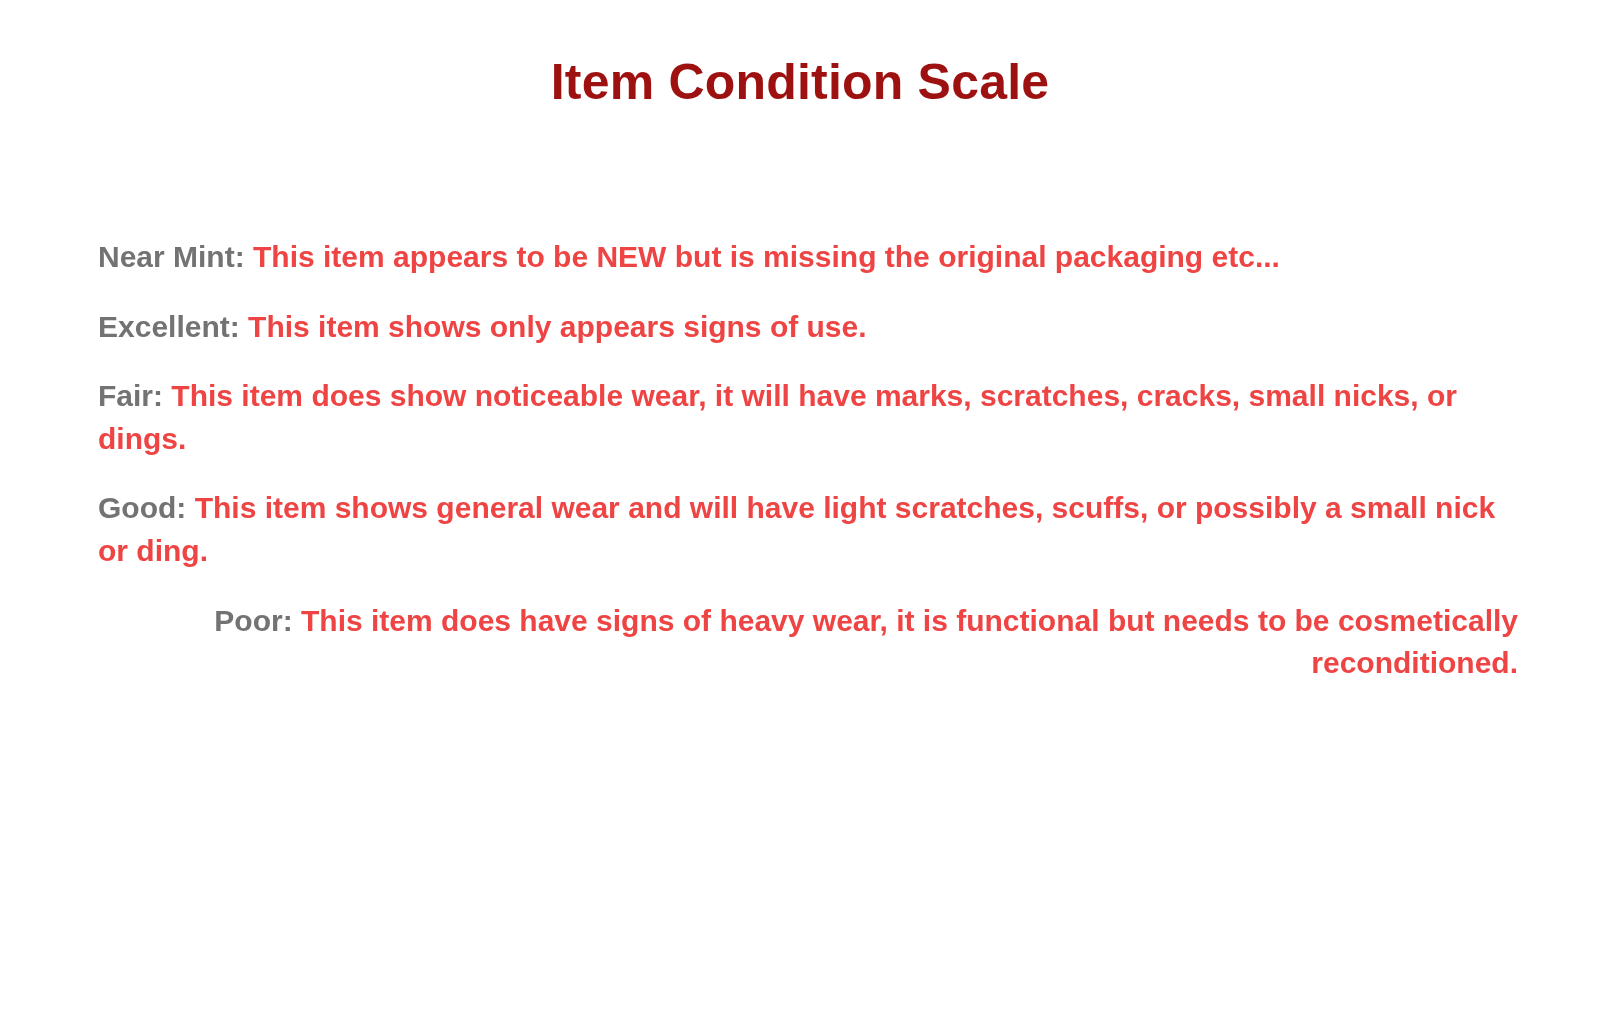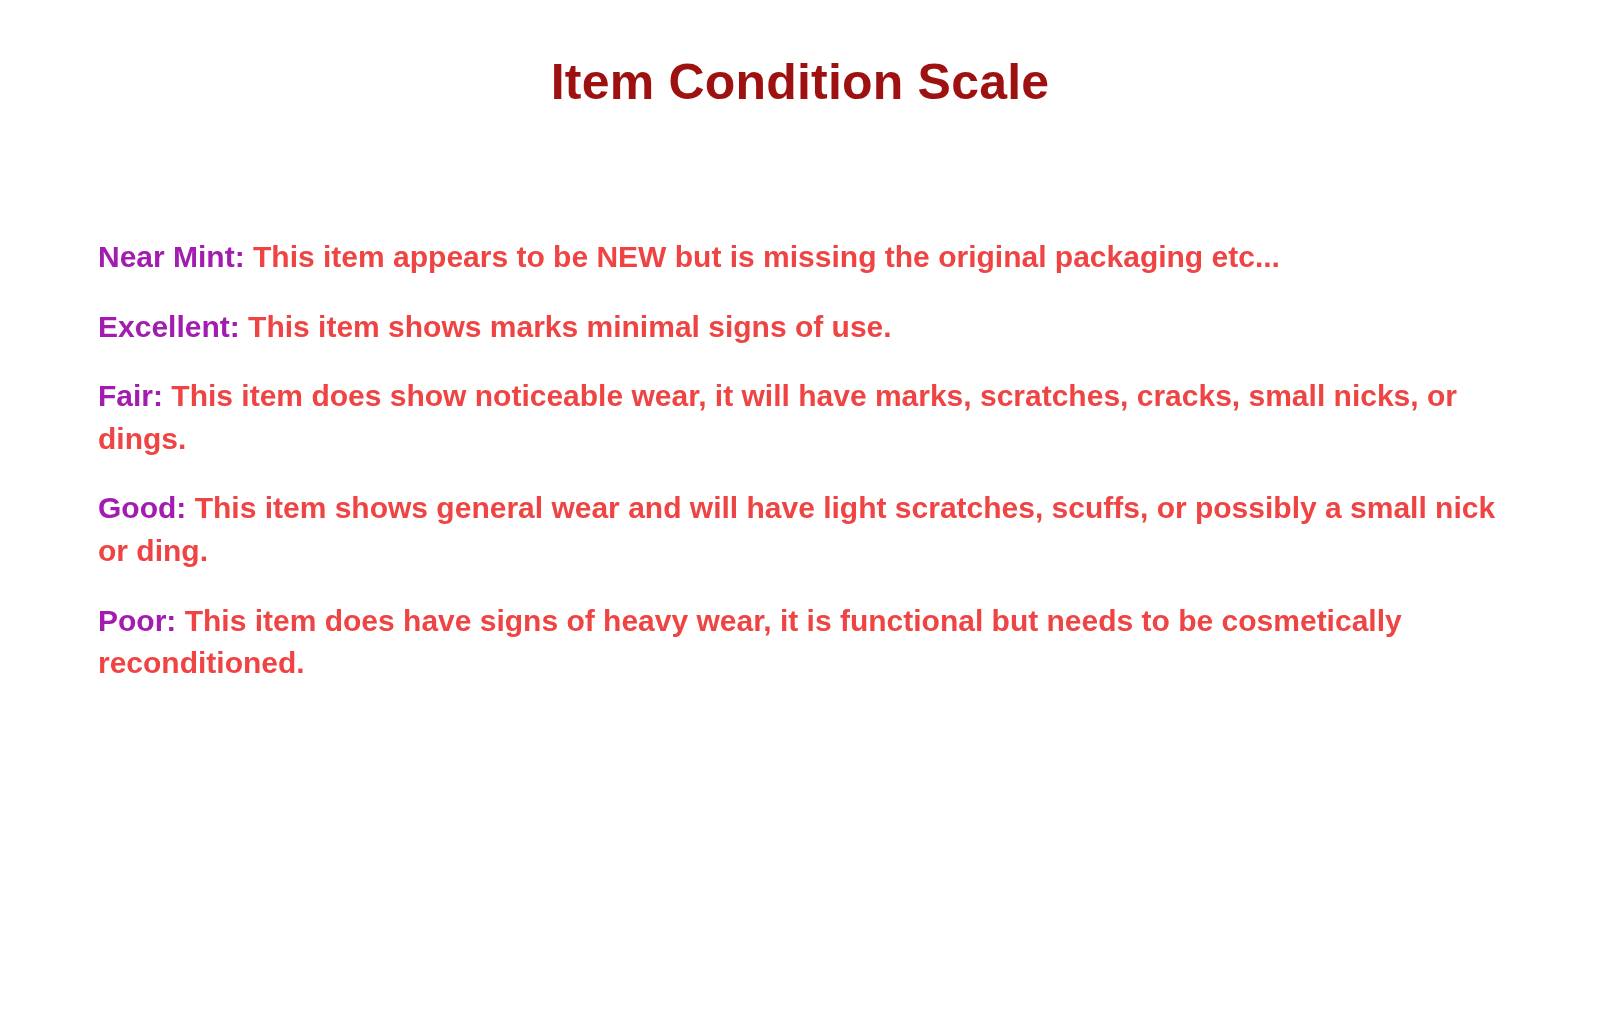--- a/index.html
+++ b/index.html
@@ -43,23 +43,24 @@
   .condition-item {
     font-size: 30px;
     font-weight: bold;
     color: #7f7f7f;
     line-height: 1.42;
     margin: 0 0 27px 0;
     text-align: left;
   }
   .condition-item:last-child {
     margin-bottom: 0;
+    text-align: right;
   }
   .condition-label {
-    color: #a21caf;
+    color: #737373;
     font-weight: bold;
   }
   .condition-desc {
     color: #ef4444;
     font-weight: bold;
   }
 </style>
 </head>
 <body>
 
@@ -69,21 +70,21 @@
 
   <div class="condition-list">
 
     <p class="condition-item">
       <span class="condition-label">Near Mint:</span>
       <span class="condition-desc">This item appears to be NEW but is missing the original packaging etc...</span>
     </p>
 
     <p class="condition-item">
       <span class="condition-label">Excellent:</span>
-      <span class="condition-desc">This item shows marks minimal signs of use.</span>
+      <span class="condition-desc">This item shows only appears signs of use.</span>
     </p>
 
 
     <p class="condition-item">
       <span class="condition-label">Fair:</span>
       <span class="condition-desc">This item does show noticeable wear, it will have marks, scratches, cracks, small nicks, or dings.</span>
     </p>
 
     <p class="condition-item">
       <span class="condition-label">Good:</span>

